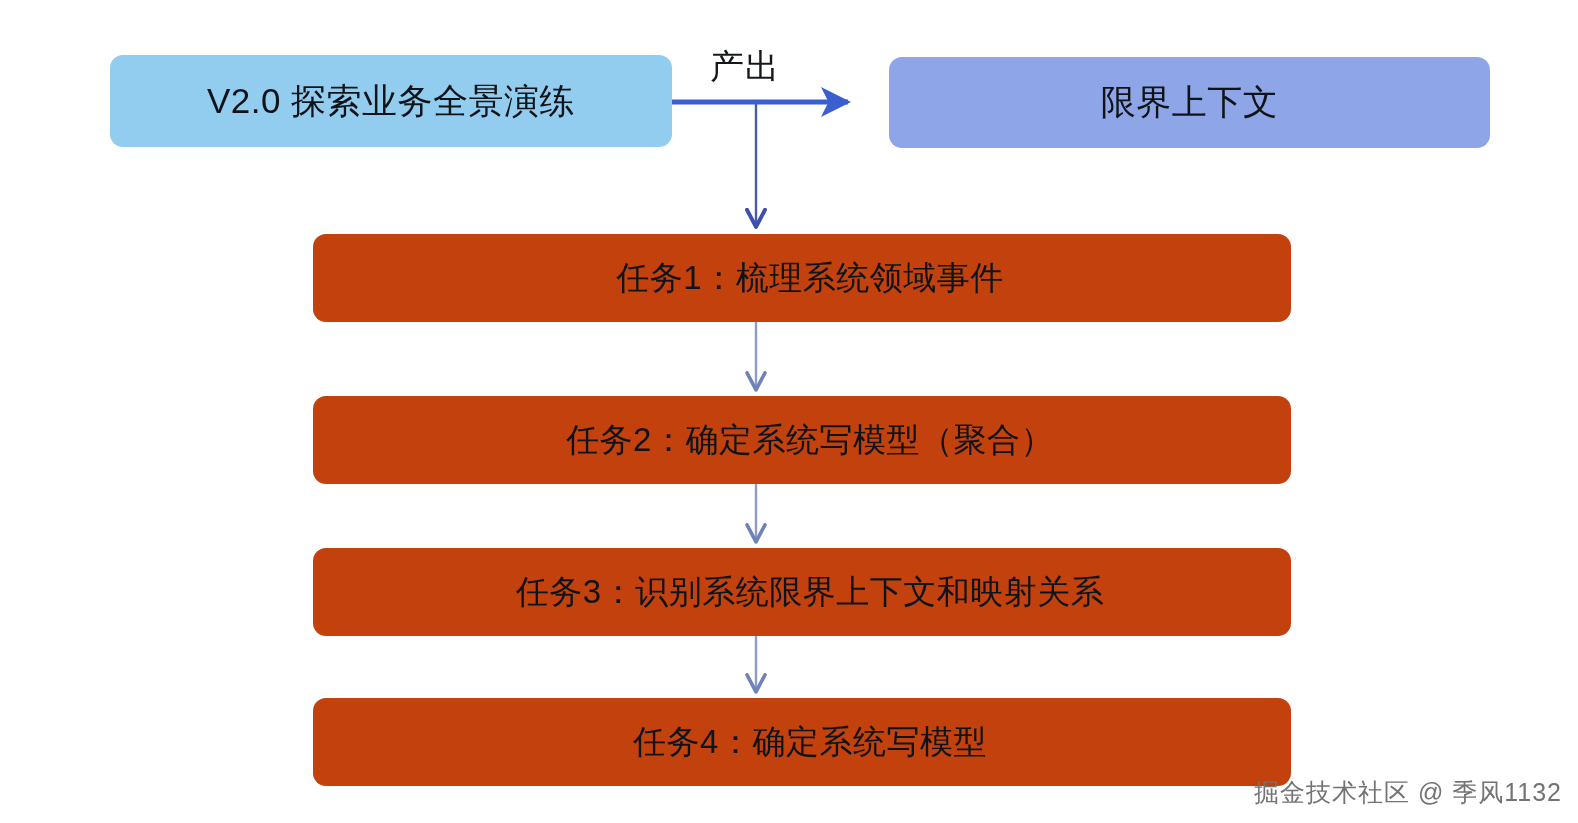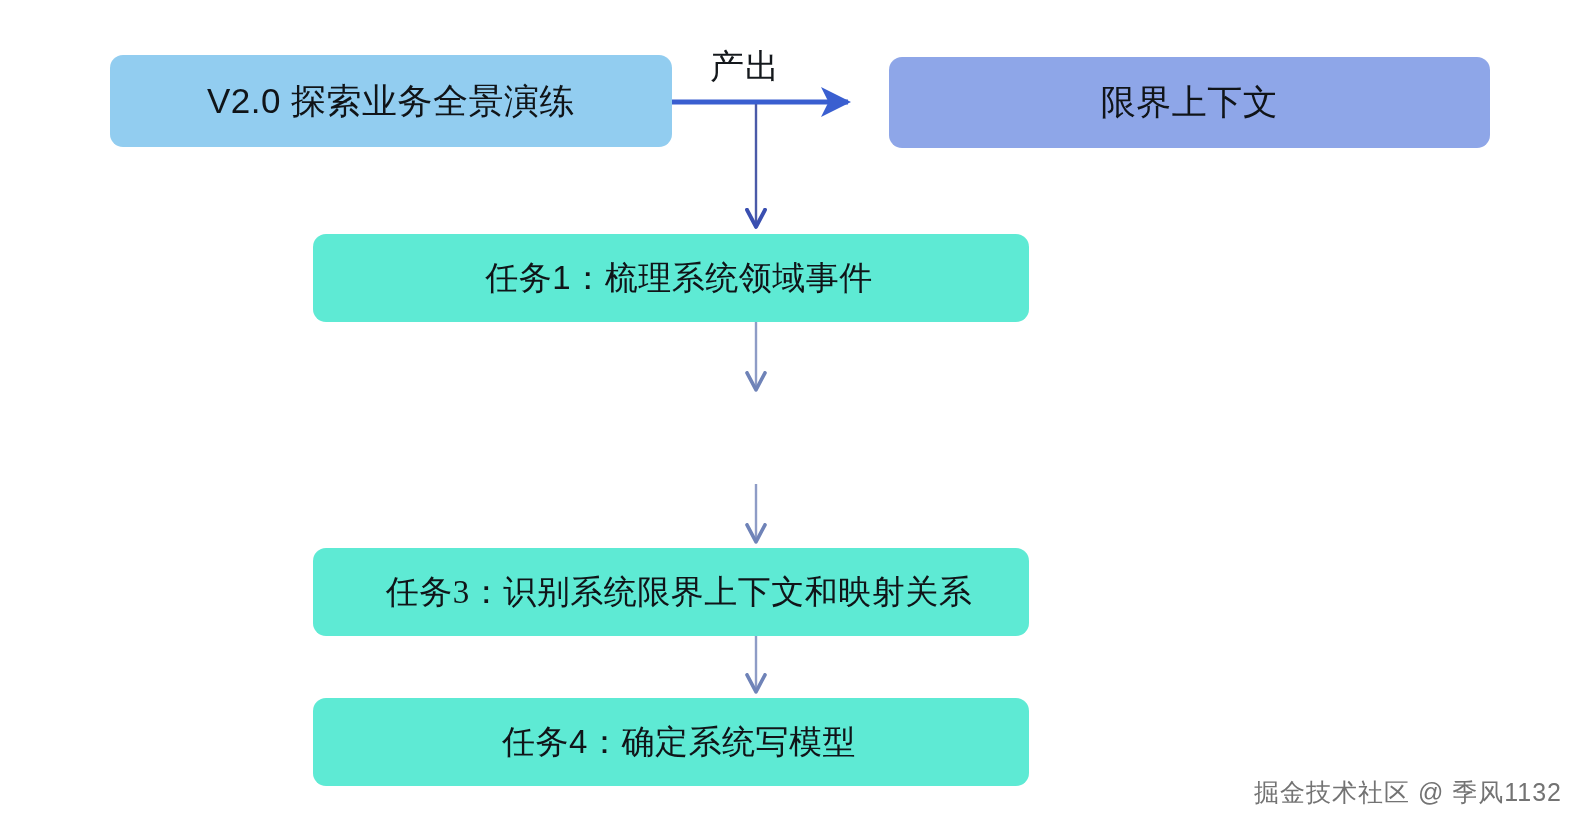--- a/index.html
+++ b/index.html
@@ -48,29 +48,29 @@
     width: 601px;
     height: 91px;
     background: #8ea6e8;
     font-size: 35px;
     margin-left: 33px;
   }
 
   
   .task-node {
     left: 313px;
-    width: 716px;
+    width: 978px;
     height: 88px;
-    background: #5eead4;
+    background: #c2410c;
     font-size: 33px;
     padding-left: 16px;
   }
   #node-task-1 { top: 234px; }
   #node-task-2 { top: 396px; }
-  #node-task-3 { top: 548px; font-family: Liberation Serif, serif; }
+  #node-task-3 { top: 548px; }
   #node-task-4 { top: 698px; }
 
   
   #edge-label-produce {
     position: absolute;
     left: 710px;
     top: 44px;
     font-size: 34px;
     color: #14181c;
     letter-spacing: 1px;
@@ -141,20 +141,21 @@
   </svg>
 
   <div class="node" id="node-source">V2.0 探索业务全景演练</div>
 
   <div id="edge-label-produce">产出</div>
 
   <div class="node" id="node-output">限界上下文</div>
 
   <div class="node task-node" id="node-task-1">任务1：梳理系统领域事件</div>
 
+  <div class="node task-node" id="node-task-2">任务2：确定系统写模型（聚合）</div>
 
   <div class="node task-node" id="node-task-3">任务3：识别系统限界上下文和映射关系</div>
 
   <div class="node task-node" id="node-task-4">任务4：确定系统写模型</div>
 
   <div id="watermark">掘金技术社区 @ 季风1132</div>
 
 </div>
 
 </body></html>

